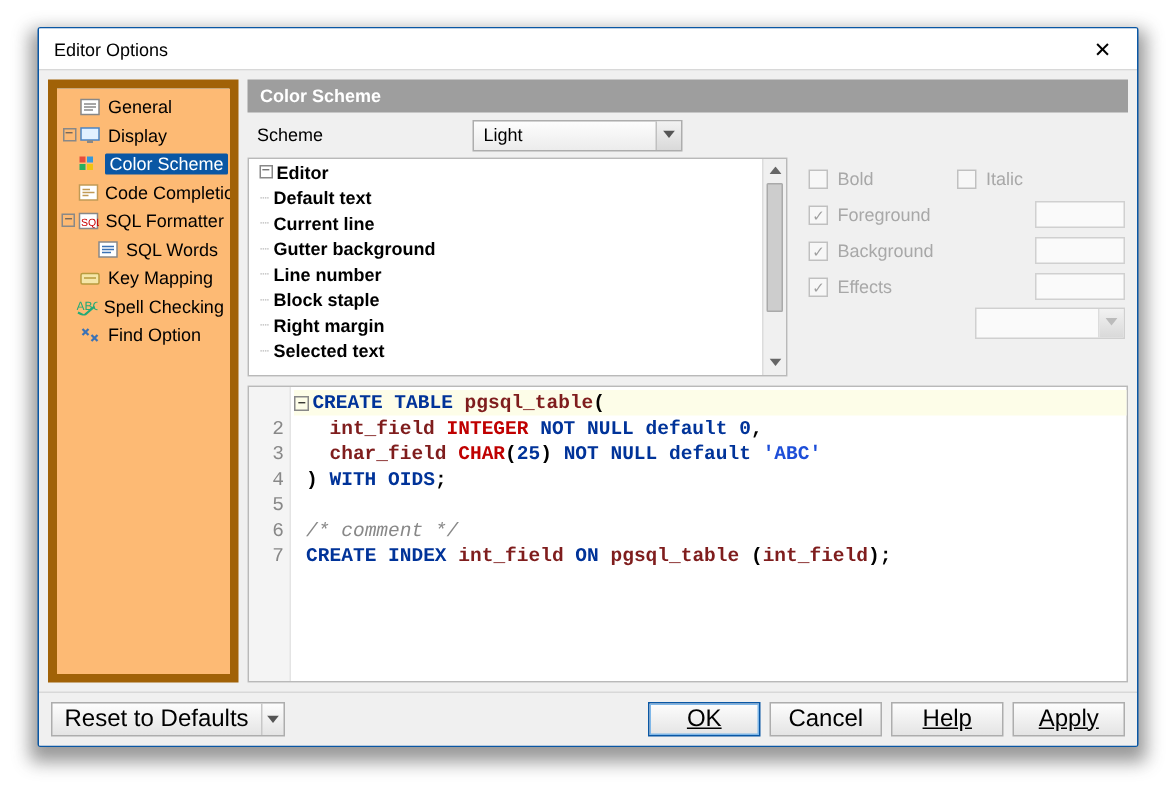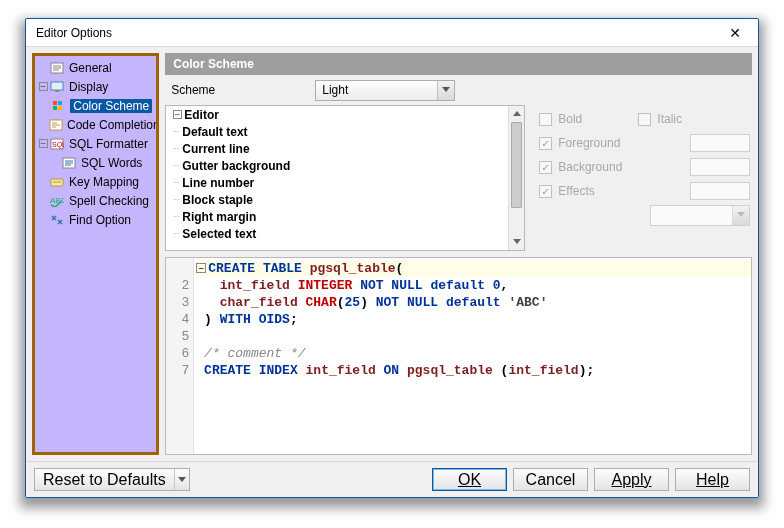--- a/index.html
+++ b/index.html
@@ -4,21 +4,21 @@
 <style>
   * { box-sizing: border-box; }
   html, body { margin:0; padding:0; }
   body { background:#fff; width:784px; height:528px; position:relative; font-family:"Segoe UI", Tahoma, Arial, sans-serif; font-size:12px; }
   .shadow { position:absolute; left:20px; top:20px; width:744px; height:488px; background:#444; border-radius:3px; filter:blur(6px); opacity:0.55; }
   .dialog { position:absolute; left:25px; top:18px; width:734px; height:480px; background:#f0f0f0; border:1px solid #0a57a4; border-radius:2px; display:flex; flex-direction:column; }
   .titlebar { height:28px; display:flex; align-items:center; padding:0 6px 0 10px; background:#fff; border-bottom:1px solid #d8d8d8;}
   .titlebar .title { flex:1; font-size:12px; }
   .close { width:34px; height:22px; display:flex; align-items:center; justify-content:center; font-size:14px; font-family:Arial; }
   .body { flex:1; display:flex; min-height:0; }
-  .sidebar { width:160px; margin:6px 3px 6px 6px; background:#c4b5fd; border:3px solid #a16207; overflow:auto; padding:2px 0;}
+  .sidebar { width:160px; margin:6px 3px 6px 6px; background:#fdba74; border:6px solid #a16207; overflow:auto; padding:2px 0;}
   .tree-row { display:flex; align-items:center; height:19px; padding-right:4px;}
   .tw { width:12px; display:flex; align-items:center; justify-content:center; font-size:9px; color:#555; cursor:pointer;}
   .tw .box{ width:9px; height:9px; border:1px solid #888; display:flex; align-items:center; justify-content:center; font-size:9px; line-height:7px; font-family:monospace;}
   .icon { width:16px; height:14px; display:flex; align-items:center; justify-content:center; margin-right:4px;}
   .icon svg{display:block;}
   .label { white-space:nowrap; font-size:12px;}
   .tree-row.selected .label { background:#0a57a4; color:#fff; padding:0 3px; border-radius:1px;}
   .l0 { padding-left:2px;}
   .l1 { padding-left:14px;}
   .content { flex:1; display:flex; flex-direction:column; margin:6px 6px 6px 3px; min-height:0;}
@@ -47,21 +47,21 @@
   .eff-combo .combo-btn{border-left:1px solid #dcdcdc;}
   .preview{ flex:1; margin-top:6px; border:1px solid #b9b9b9; background:#fff; display:flex; font-family:"Courier New",monospace; font-weight:bold; font-size:13px; line-height:17px; min-height:0;}
   .gutter{ width:28px; background:#f4f4f4; border-right:1px solid #e4e4e4; text-align:right; color:#888; font-weight:normal; padding:2px 4px 0 0;}
   .gutter div{height:17px;}
   .code{ flex:1; padding:2px 0 0 2px;}
   .code .line{height:17px; white-space:pre;}
   .fold{ display:inline-block; width:10px; height:10px; border:1px solid #888; font-size:9px; text-align:center; line-height:8px; font-family:monospace; vertical-align:1px; margin-right:2px; font-weight:normal;}
   .kw{ color:#003399;}
   .ty{ color:#c00000;}
   .num{ color:#003399;}
-  .str{ color:#404040;}
+  .str{ color:#1d4ed8;}
   .cm{ color:#888; font-style:italic; font-weight:normal;}
   .id{ color:#7f1d1d;}
   .line.cur{ background:#fdfde8;}
   .footer{ height:36px; border-top:1px solid #d8d8d8; background:#f0f0f0; display:flex; align-items:center; padding:0 8px; gap:6px;}
   .footer .spacer{flex:1;}
   .btn{ min-width:75px; height:23px; border:1px solid #adadad; background:linear-gradient(#fdfdfd,#e4e4e4); display:flex; align-items:center; justify-content:center; font-size:16px; padding:0 8px;}
   .btn.split{padding:0;}
   .btn.split .main{flex:1; display:flex; align-items:center; justify-content:center; height:100%; padding:0 8px;}
   .btn.split .dd{width:15px; height:100%; border-left:1px solid #c7c7c7; display:flex; align-items:center; justify-content:center;}
   .btn.default{ border:1px solid #0a57a4; box-shadow:0 0 0 1px #7fb7e8 inset;}
@@ -323,19 +323,19 @@
         </span>
     </div>
     <div class="spacer"></div>
     <div class="btn default">
         <u>OK</u>
       </div>
     <div class="btn">
         <span>Cancel</span>
       </div>
     <div class="btn">
+        <u>Help</u>
+      </div>
+    <div class="btn">
         <u>Apply</u>
-      </div>
-    <div class="btn">
-        <u>Help</u>
       </div>
   </div>
 </div>
 
 </body></html>

